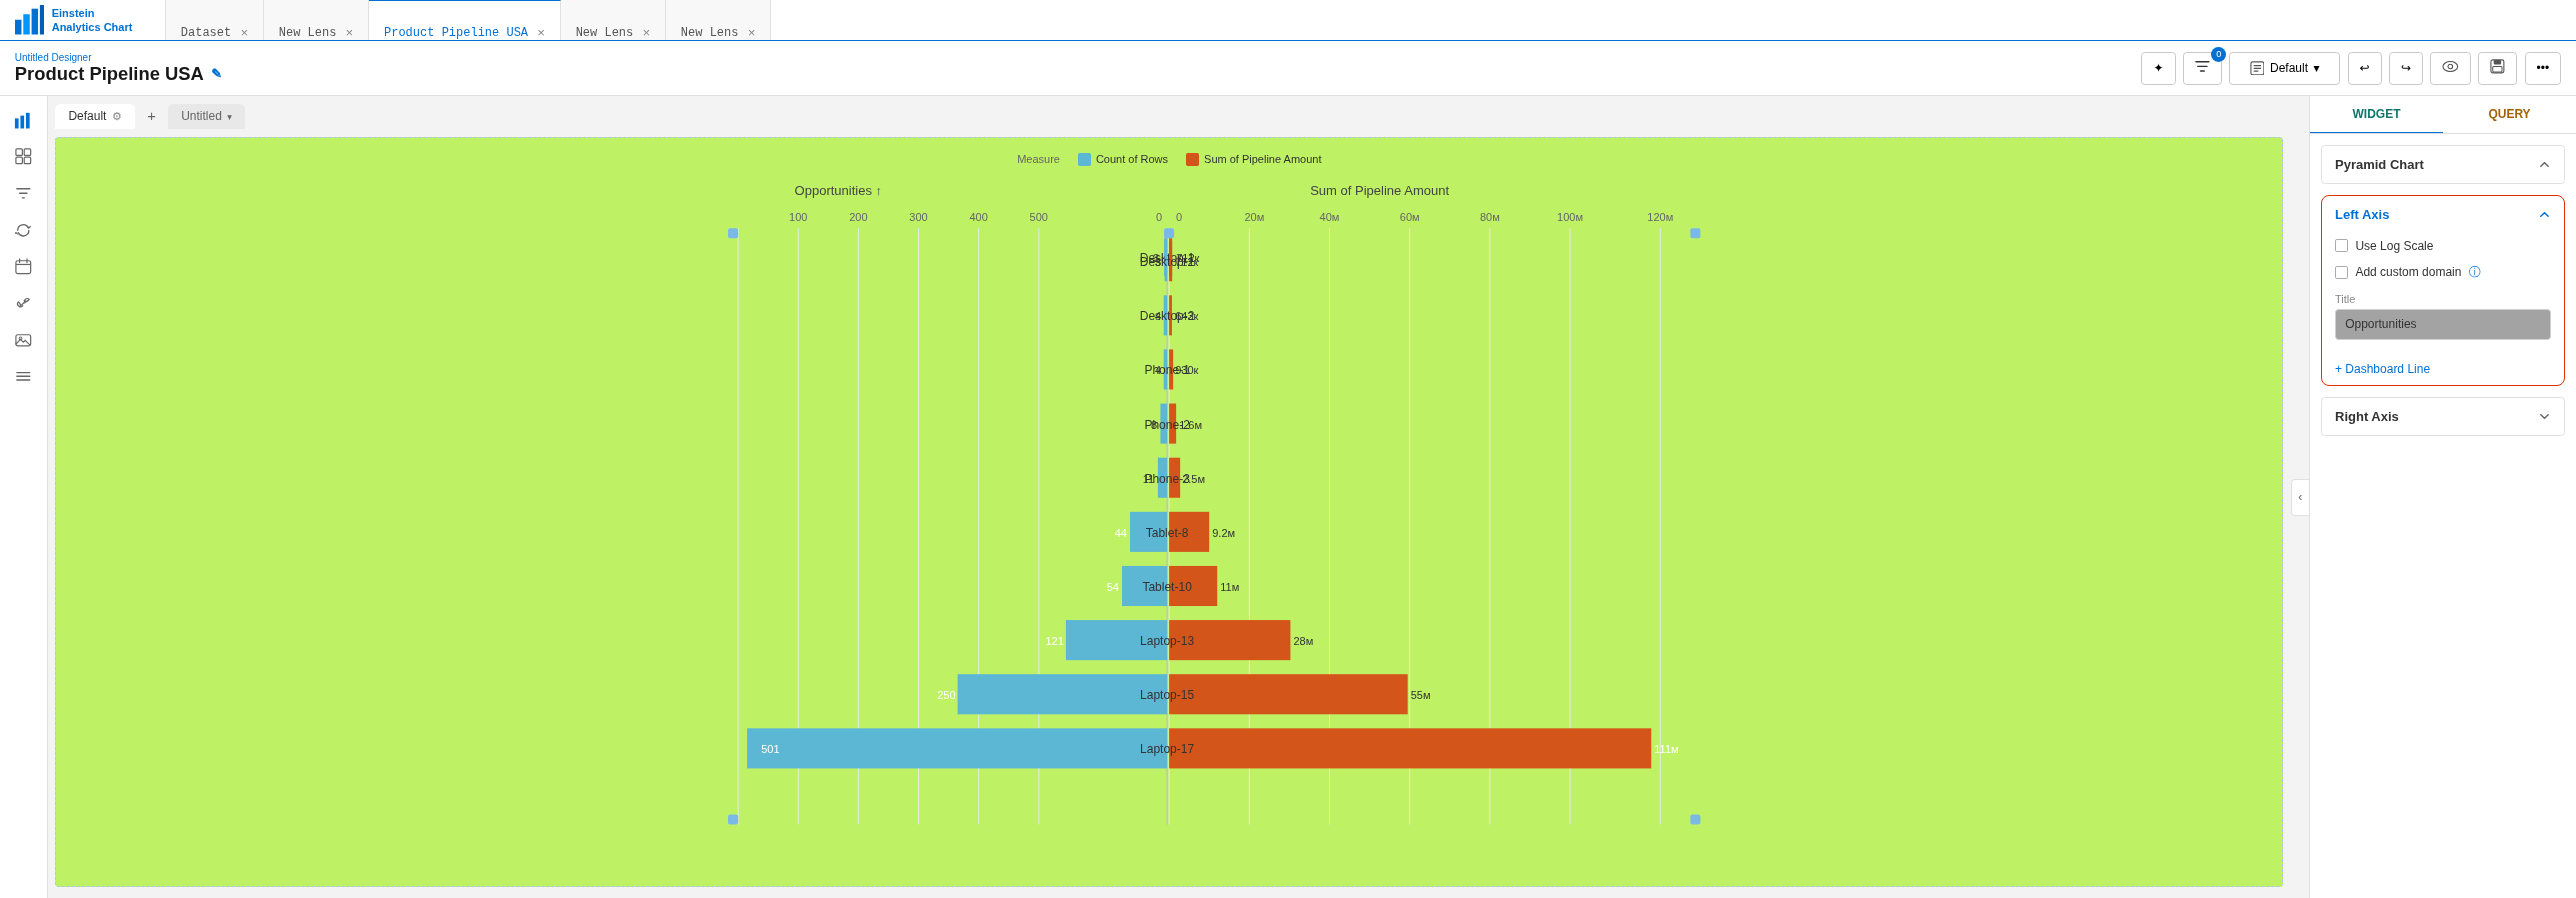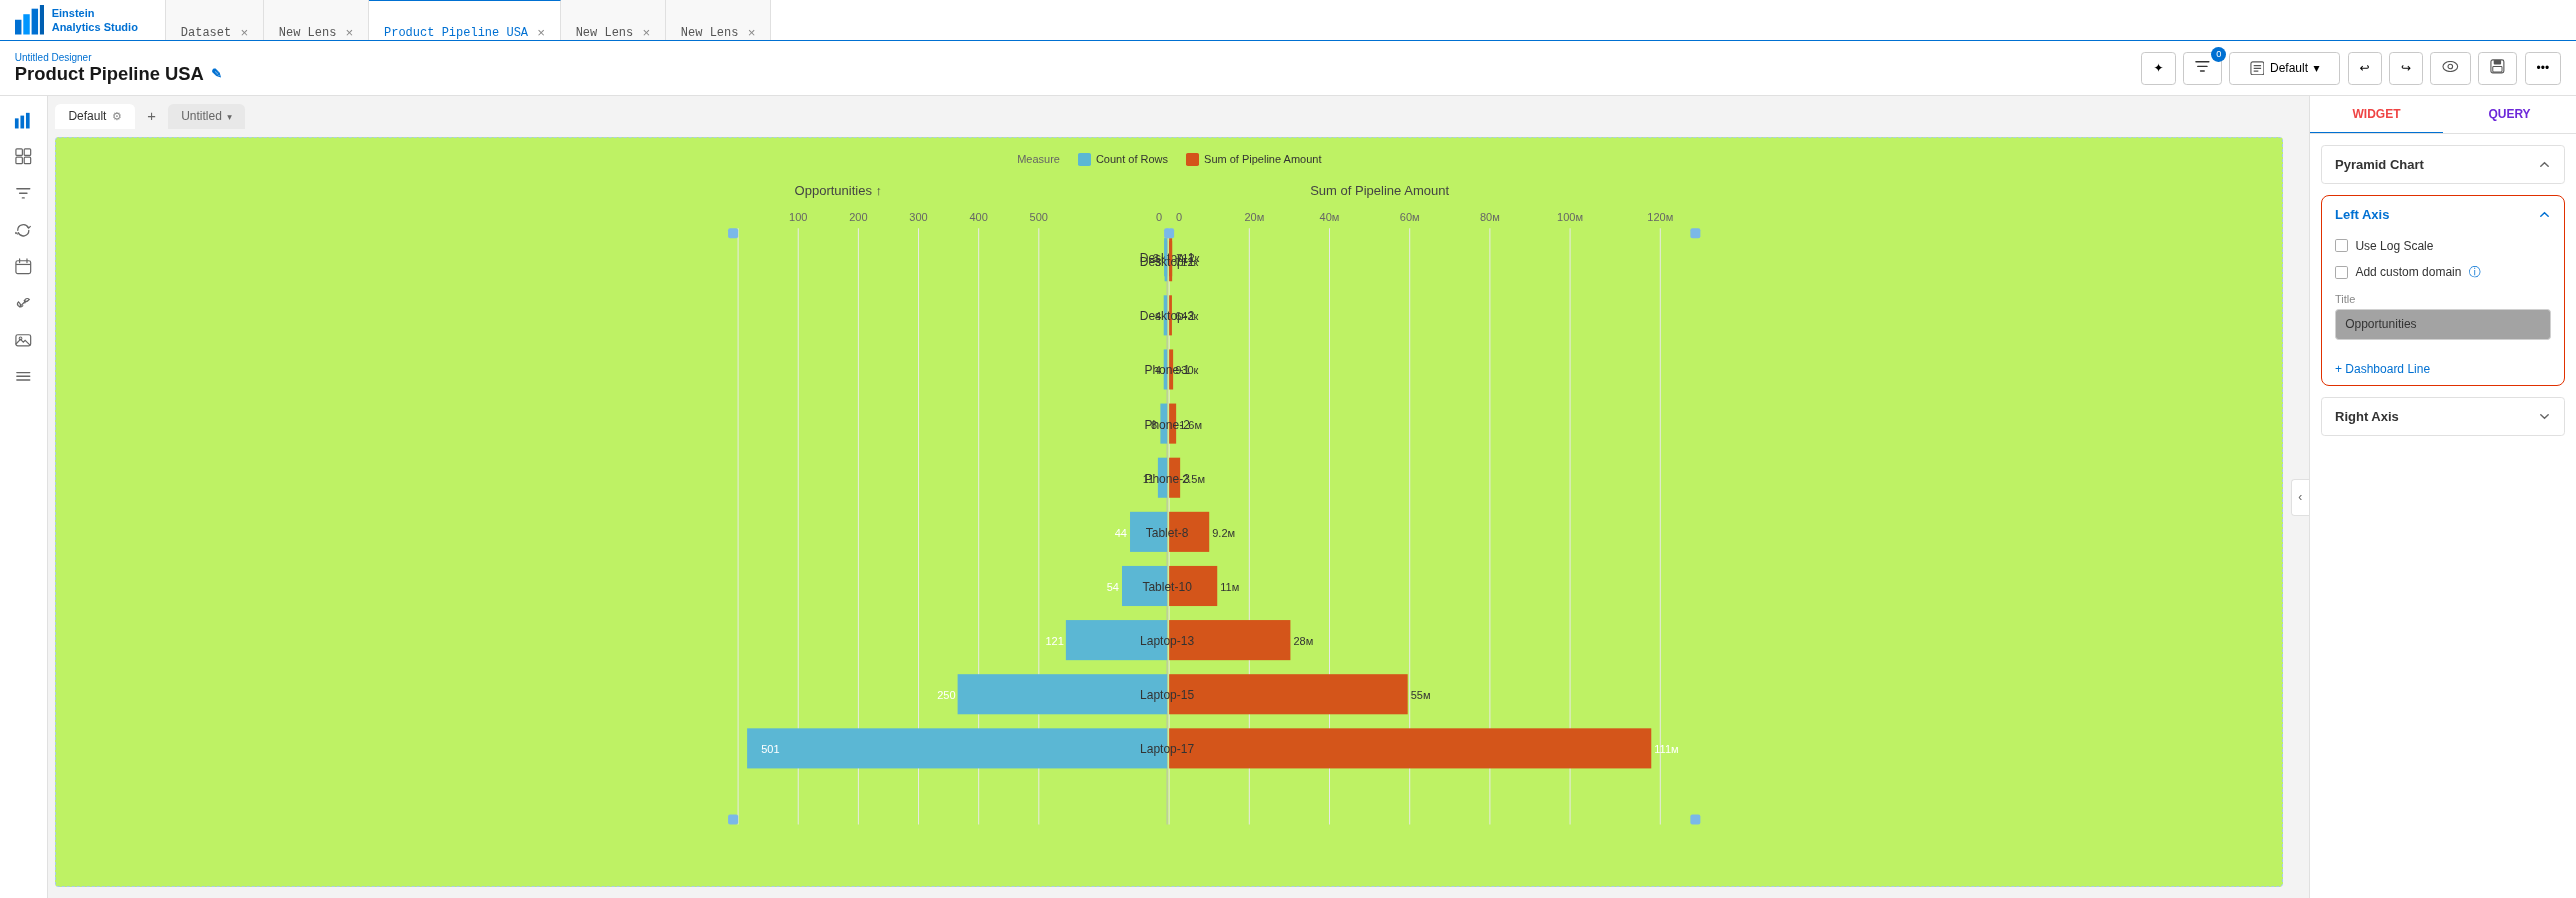--- a/index.html
+++ b/index.html
@@ -255,24 +255,24 @@
       display: flex;
       border-bottom: 0.9px solid #e0e0e0;
     }
     .right-panel-tab {
       flex: 1;
       text-align: center;
       padding: 11px 0;
       cursor: pointer;
       font-size: 12px;
       font-weight: 600;
-      color: #6d28d9;
+      color: #a16207;
     }
     .right-panel-tab.active {
-      color: #ef4444;
+      color: #0f766e;
       border-bottom: 1.8px solid #0070d2;
     }
     .right-panel-content {
       flex: 1;
       overflow-y: auto;
       padding: 0;
     }
 
     
     .panel-section {
@@ -382,21 +382,21 @@
 <div class="tab-bar">
   <div class="app-logo">
     <svg class="app-logo-icon" viewBox="0 0 32 32" fill="none">
       <rect x="0" y="16" width="7" height="16" fill="#0070d2"></rect>
       <rect x="9" y="10" width="7" height="22" fill="#0096ff"></rect>
       <rect x="18" y="4" width="7" height="28" fill="#0070d2"></rect>
       <rect x="27" y="0" width="5" height="32" fill="#005fb2"></rect>
     </svg>
     <div class="app-logo-text">
       <div>Einstein</div>
-      <div>Analytics Studio</div>
+      <div>Analytics Chart</div>
     </div>
   </div>
 
   <div id="tab-dataset" class="tab">
     <span>Dataset</span>
     <span class="tab-close">×</span>
   </div>
   <div id="tab-new-lens-1" class="tab">
     <span>New Lens</span>
     <span class="tab-close">×</span>

